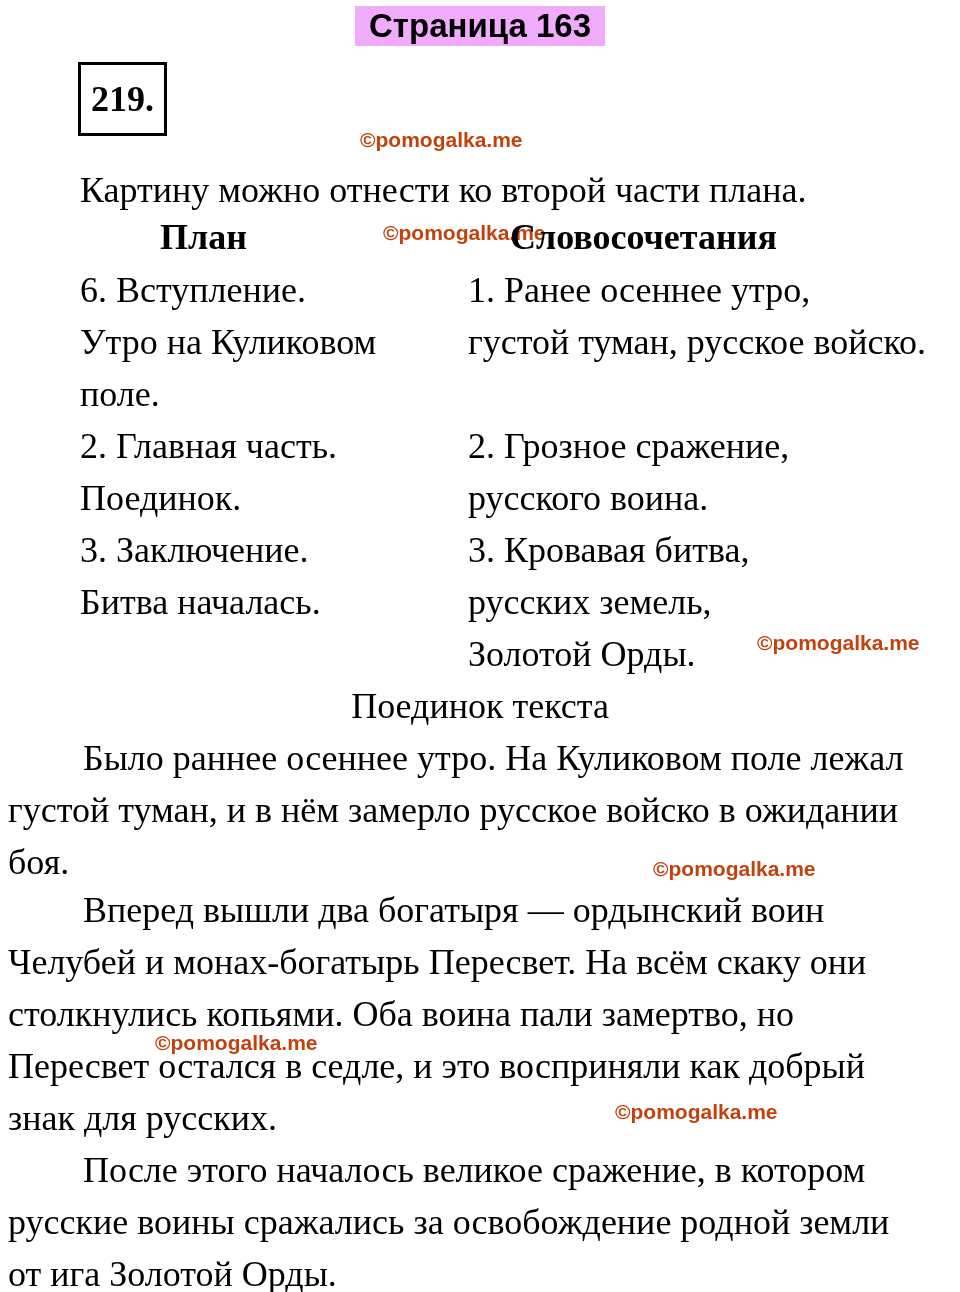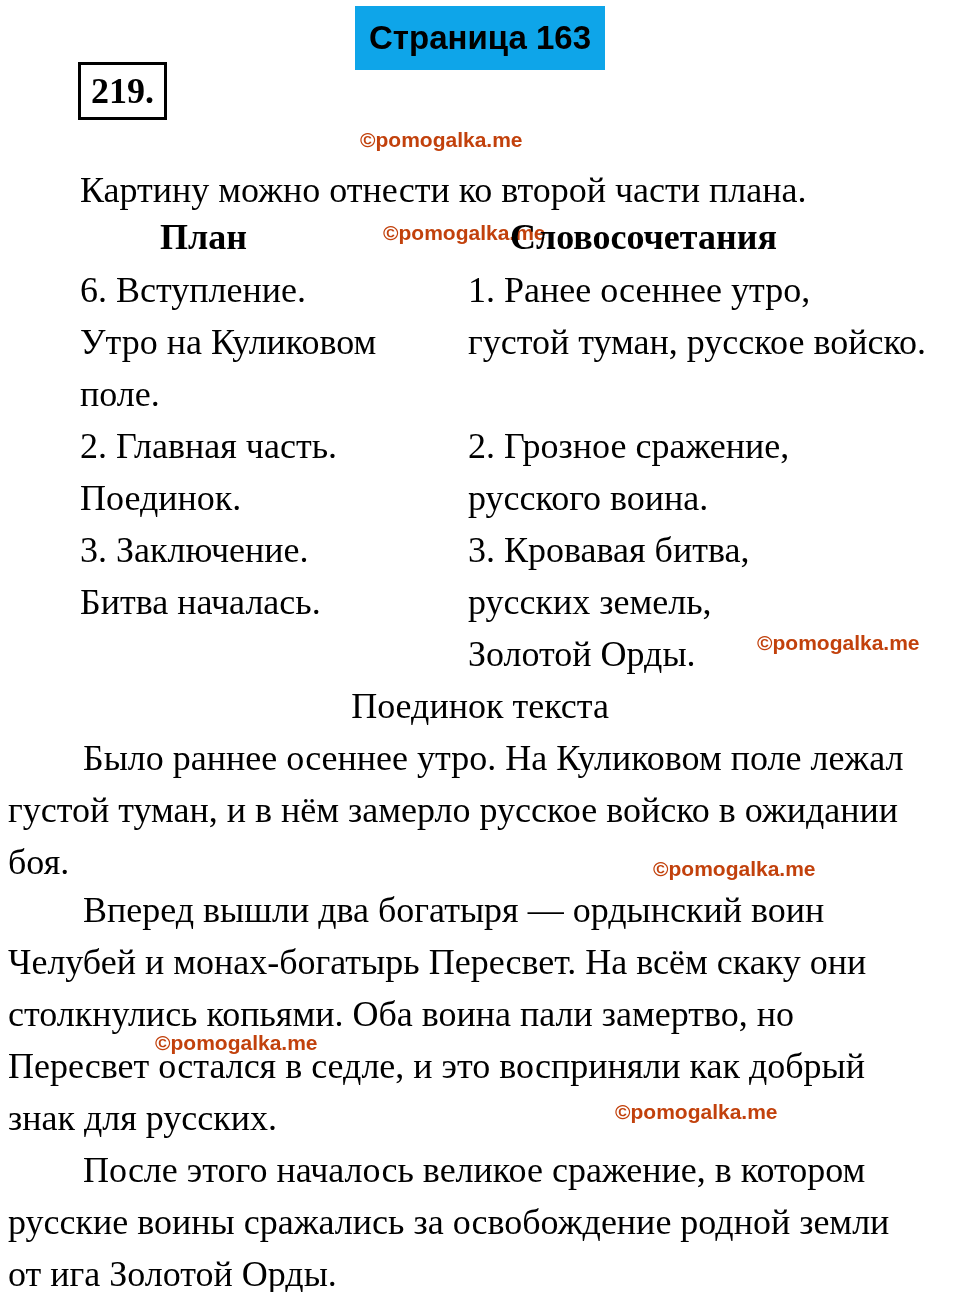--- a/index.html
+++ b/index.html
@@ -20,28 +20,28 @@
   .page-title {
     top: 6px; left: 0; right: 0;
     text-align: center;
   }
   .page-title span {
     display: inline-block;
     font-family: "Liberation Sans", sans-serif;
     font-weight: 700;
     font-size: 33px;
     line-height: 40px;
-    padding: 12px 14px;
-    background: #0ea5e9;
+    padding: 0 14px;
+    background: #f0abfc;
   }
 
   .task-number {
     top: 62px; left: 78px;
     border: 3px solid #000000;
-    padding: 7px 10px;
+    padding: 15px 10px;
     font-weight: 700;
     font-size: 36px;
     line-height: 38px;
     background: #ffffff;
   }
 
   .watermark {
     font-family: "Liberation Sans", sans-serif;
     font-weight: 700;
     font-size: 21px;

